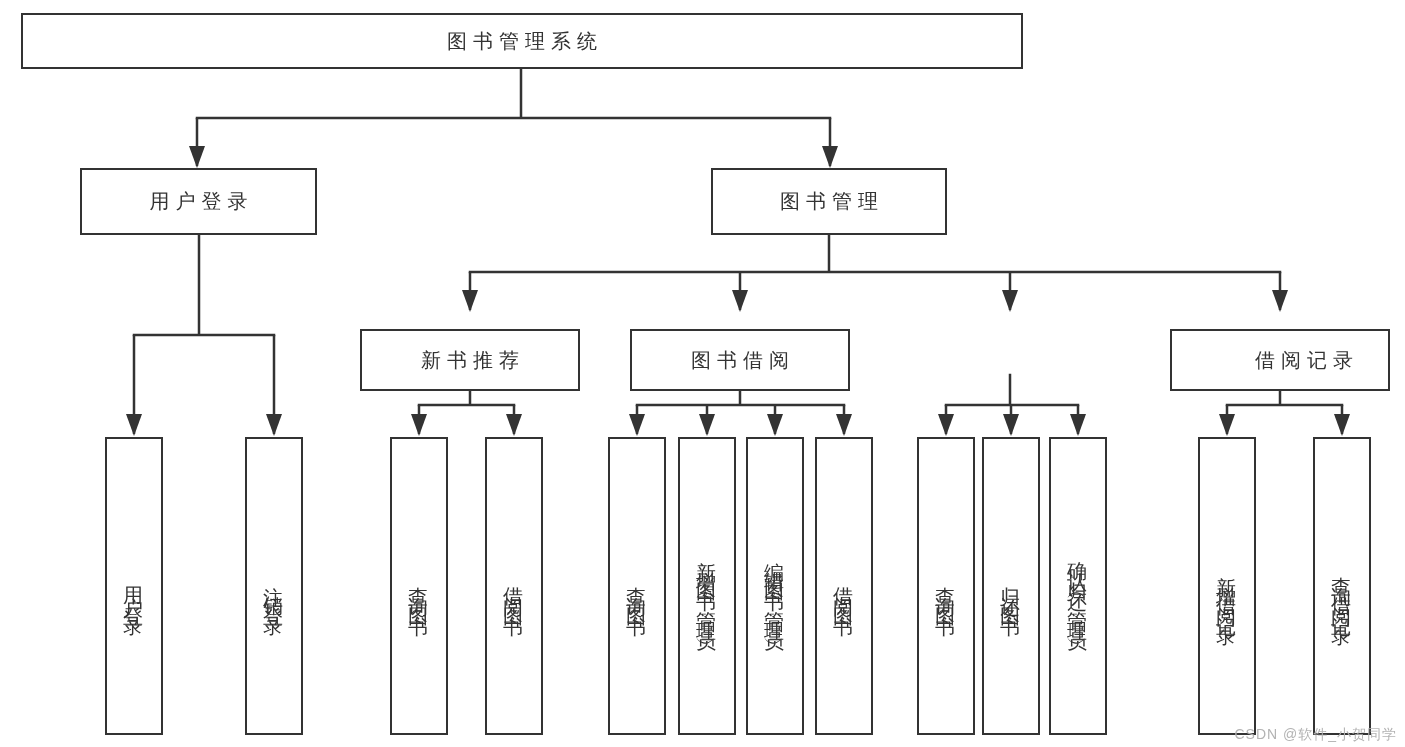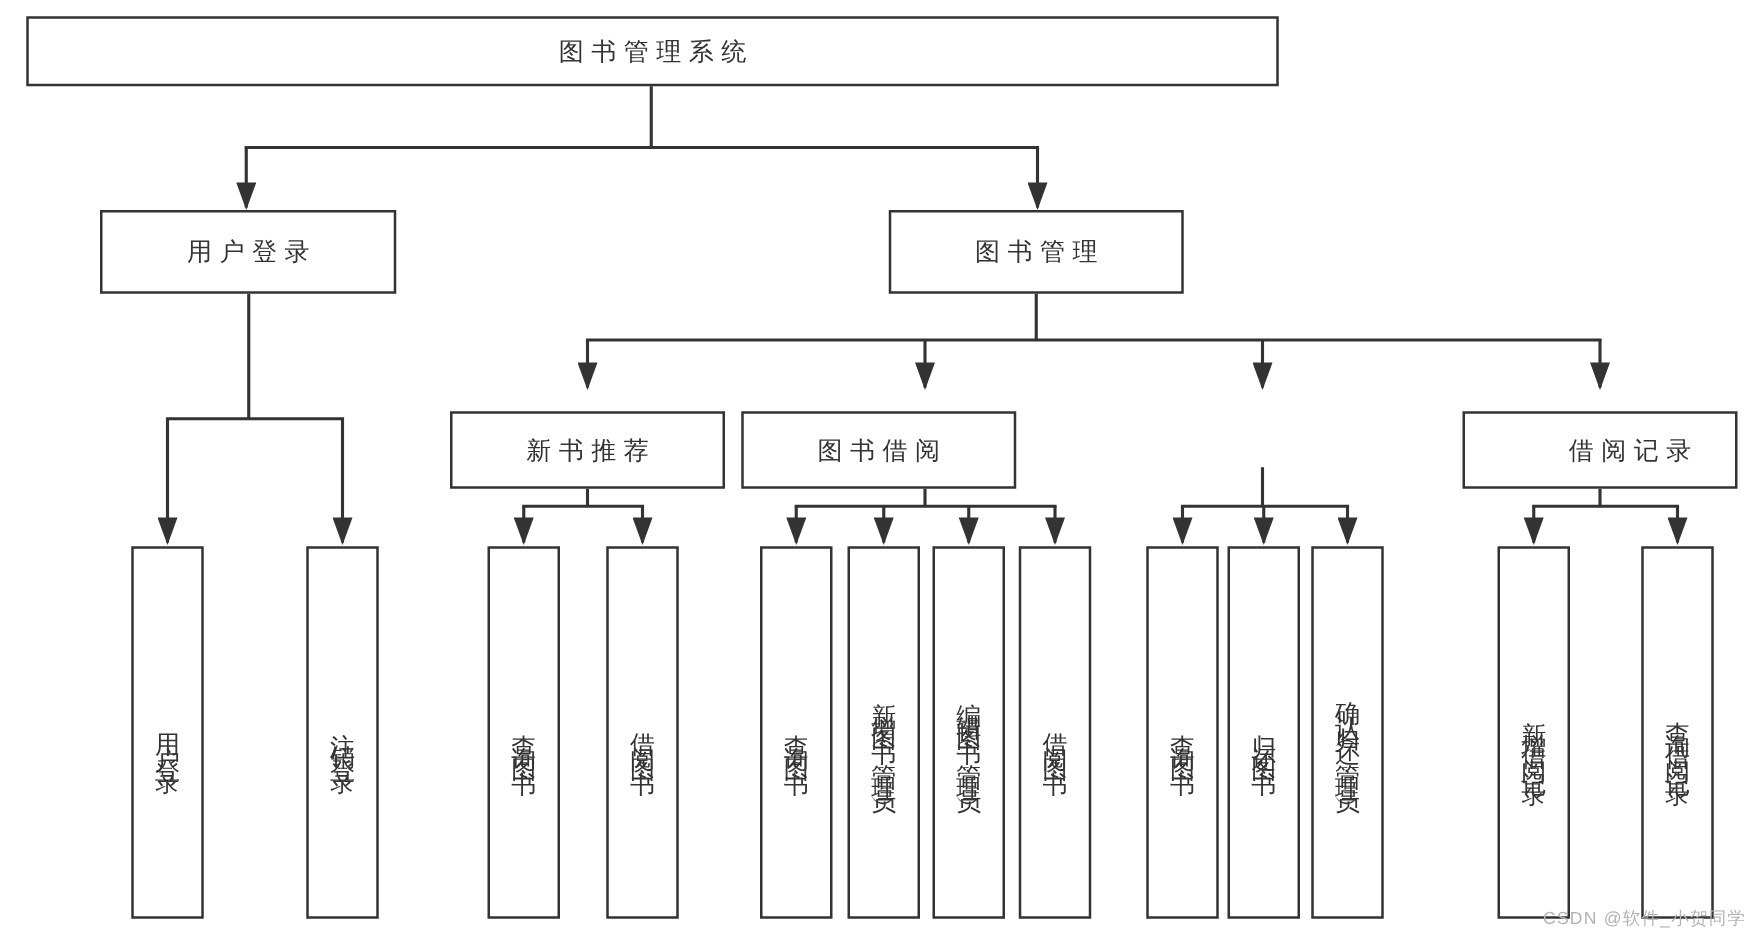--- a/index.html
+++ b/index.html
@@ -89,21 +89,21 @@
   <div class="box lvl2" style="left:80px; width:237px;">
     <span class="h-label">用户登录</span>
   </div>
   <div class="box lvl2" style="left:711px; width:236px;">
     <span class="h-label">图书管理</span>
   </div>
 
   <div class="box lvl3" style="left:360px;">
     <span class="h-label">新书推荐</span>
   </div>
-  <div class="box lvl3" style="left:593px;align-items:center;">
+  <div class="box lvl3" style="left:630px;align-items:center;">
     <span class="h-label">图书借阅</span>
   </div>
   <div class="box lvl3" style="left:1170px;padding-left:48px;">
     <span class="h-label">借阅记录</span>
   </div>
 
   <div class="box leaf" style="left:105px;">
     <span class="v-label">用户登录</span>
   </div>
   <div class="box leaf" style="left:245px;">

